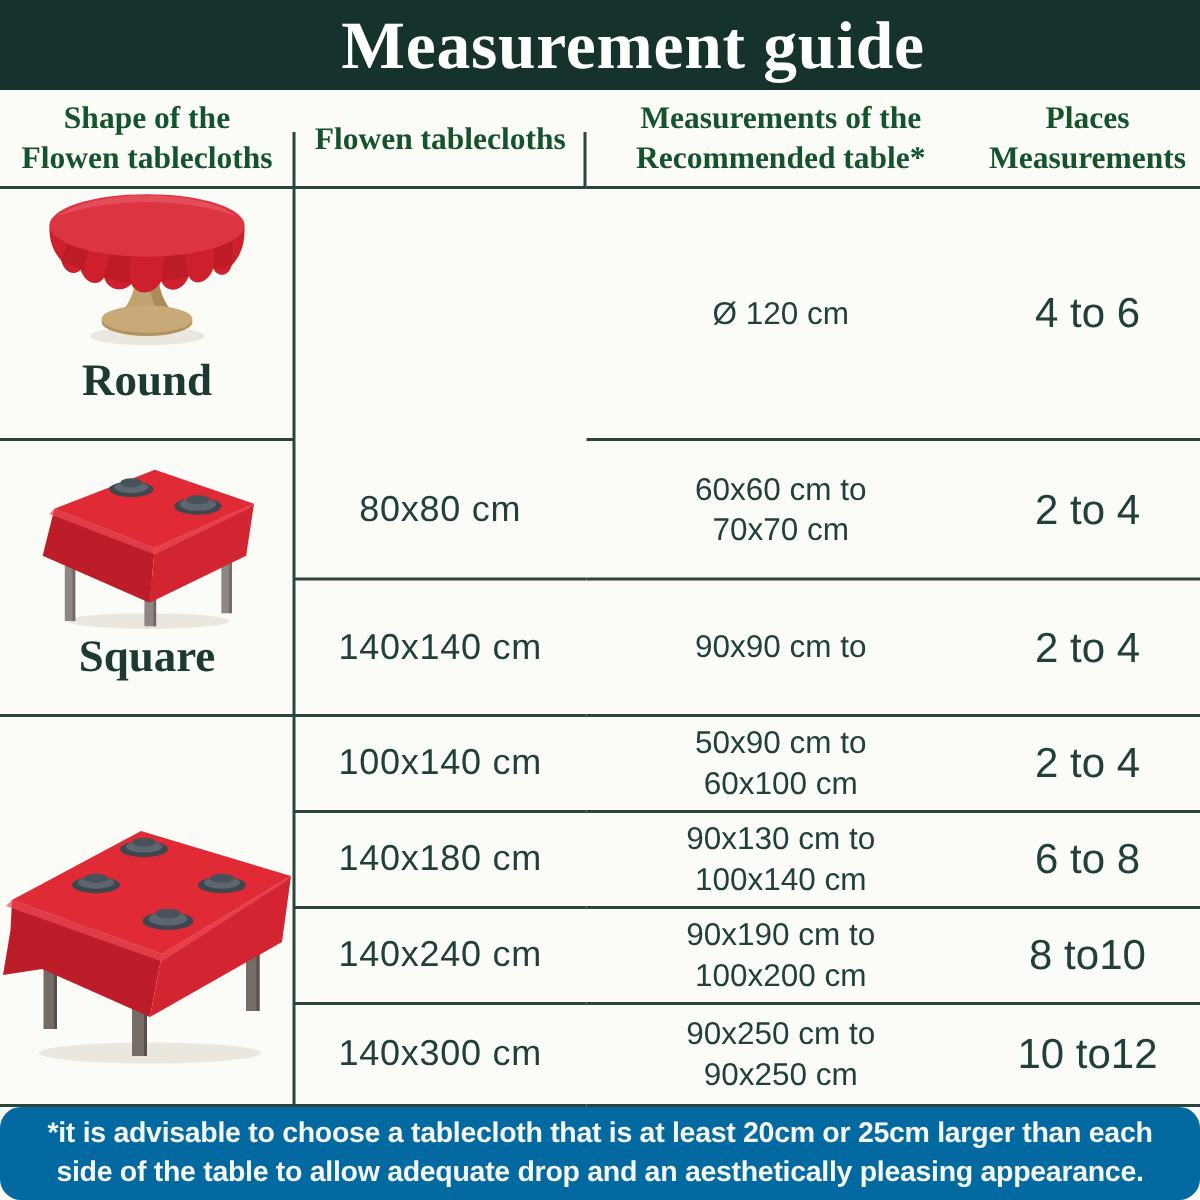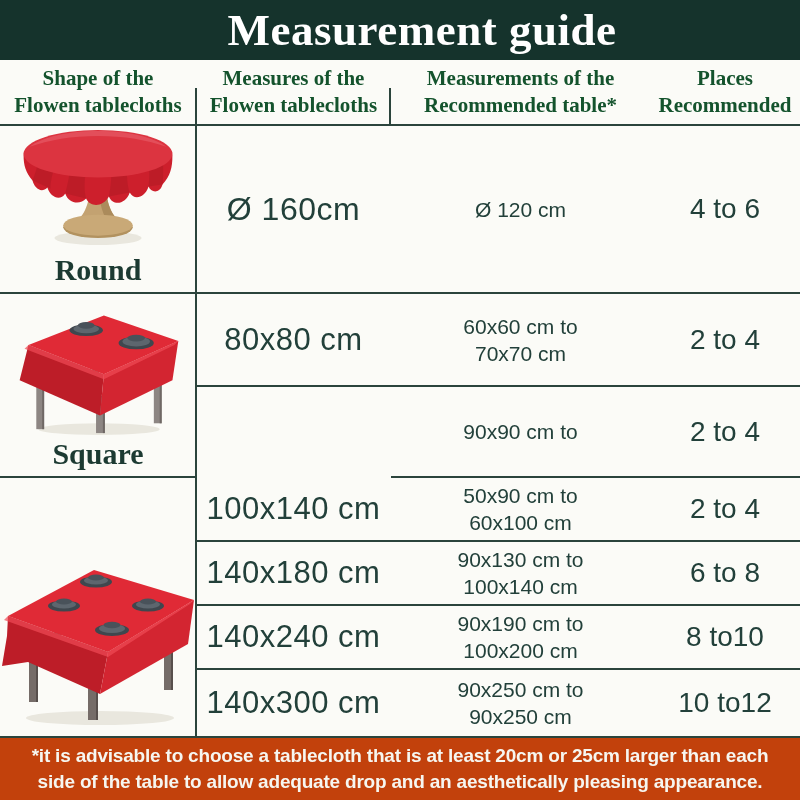--- a/index.html
+++ b/index.html
@@ -8,60 +8,59 @@
   
   .banner{height:60px;background:#15332c;display:flex;align-items:center;justify-content:center;flex:0 0 auto;padding-left:44px;}
   .banner h1{margin:0;color:#ffffff;font-family:"Liberation Serif",serif;font-weight:bold;font-size:45px;letter-spacing:.5px;line-height:1;}
   
   .tbl{position:relative;flex:1 1 auto;display:grid;grid-template-columns:196px 195px 259px 150px;grid-template-rows:66px 168px 93px 91px 64px 64px 64px 68px;background:#fbfbf7;}
   .vline{position:absolute;width:2px;background:#2b443c;pointer-events:none;z-index:3;}
   .vline-1{left:195px;top:28px;bottom:0;}
   .vline-2{left:389px;top:28px;height:38px;}
   .cell{display:flex;flex-direction:column;align-items:center;justify-content:center;text-align:center;border-bottom:2px solid #2b443c;color:#22403a;}
   .hdr{font-family:"Liberation Serif",serif;font-weight:bold;font-size:21px;line-height:27px;color:#14532d;}
-  .measure{font-size:31px;letter-spacing:.5px;}
+  .measure{font-size:24px;letter-spacing:.5px;}
   .measure.big{font-size:32px;}
   .tsize{font-size:21px;line-height:27px;}
   .places{font-size:28px;}
-  .shape{justify-content:flex-end;padding-bottom:6px;}
+  .shape{justify-content:flex-end;padding-bottom:22px;}
   .shape-label{font-family:"Liberation Serif",serif;font-weight:bold;font-size:30px;color:#1c3a32;line-height:1.1;}
   .shape svg{display:block;margin:0 auto;}
   .round-img{margin-bottom:2px;}
   
-  .footer{height:62px;background:#c2410c;display:flex;flex-direction:column;align-items:center;justify-content:center;flex:0 0 auto;}
+  .footer{height:62px;background:#0369a1;display:flex;flex-direction:column;align-items:center;justify-content:center;flex:0 0 auto;border-radius:14px;}
   .footer div{color:#f6f6f0;font-weight:bold;font-size:19px;line-height:26px;letter-spacing:-.2px;text-align:center;width:100%;}
 </style>
 </head>
 <body>
 
 <div class="page">
 
   <header class="banner">
     <h1>Measurement guide</h1>
   </header>
 
   <div class="tbl">
     <div class="vline vline-1"></div>
     <div class="vline vline-2"></div>
 
     <div class="cell hdr" style="grid-area:1/1">
       <span>Shape of the</span>
       <span>Flowen tablecloths</span>
     </div>
     <div class="cell hdr" style="grid-area:1/2">
-      <span>Measures of the</span>
       <span>Flowen tablecloths</span>
     </div>
     <div class="cell hdr" style="grid-area:1/3">
       <span>Measurements of the</span>
       <span>Recommended table*</span>
     </div>
     <div class="cell hdr" style="grid-area:1/4">
       <span>Places</span>
-      <span>Recommended</span>
+      <span>Measurements</span>
     </div>
 
     <div class="cell shape" style="grid-area:2/1">
       <svg class="round-img" width="172" height="128" viewBox="0 0 172 128">
         <ellipse cx="86" cy="113" rx="44" ry="7" fill="#e9e7de"></ellipse>
         <g>
           <path d="M78,58 C78,80 71,93 59,100 L113,100 C101,93 94,80 94,58 Z" fill="#c3a271"></path>
           <path d="M94,58 C94,80 101,93 113,100 L99,100 C91,92 87,78 86,58 Z" fill="#ab8b5b"></path>
           <ellipse cx="86" cy="102" rx="35" ry="11" fill="#b2925f"></ellipse>
           <ellipse cx="86" cy="100" rx="35" ry="10.5" fill="#c9a977"></ellipse>
@@ -146,41 +145,41 @@
           </g>
           <g>
             <ellipse cx="112" cy="88" rx="17" ry="6" fill="#3f474e"></ellipse>
             <ellipse cx="112" cy="86.5" rx="13" ry="4.5" fill="#5d666e"></ellipse>
             <ellipse cx="112" cy="83" rx="8.5" ry="3.2" fill="#49525a"></ellipse>
           </g>
         </g>
       </svg>
     </div>
 
-    <div class="cell measure big" style="grid-area:2/2">
-        <span>Ø 160cm</span>
-      </div>
     <div class="cell tsize" style="grid-area:2/3">
       <span>Ø 120 cm</span>
     </div>
     <div class="cell places" style="grid-area:2/4">
         <span>4 to 6</span>
       </div>
 
     <div class="cell measure" style="grid-area:3/2">
         <span>80x80 cm</span>
       </div>
     <div class="cell tsize" style="grid-area:3/3">
       <span>60x60 cm to</span>
       <span>70x70 cm</span>
     </div>
     <div class="cell places" style="grid-area:3/4">
         <span>2 to 4</span>
       </div>
 
+    <div class="cell measure" style="grid-area:4/2">
+        <span>140x140 cm</span>
+      </div>
     <div class="cell tsize" style="grid-area:4/3">
       <span>90x90 cm to</span>
     </div>
     <div class="cell places" style="grid-area:4/4">
         <span>2 to 4</span>
       </div>
 
     <div class="cell measure" style="grid-area:5/2">
         <span>100x140 cm</span>
       </div>

